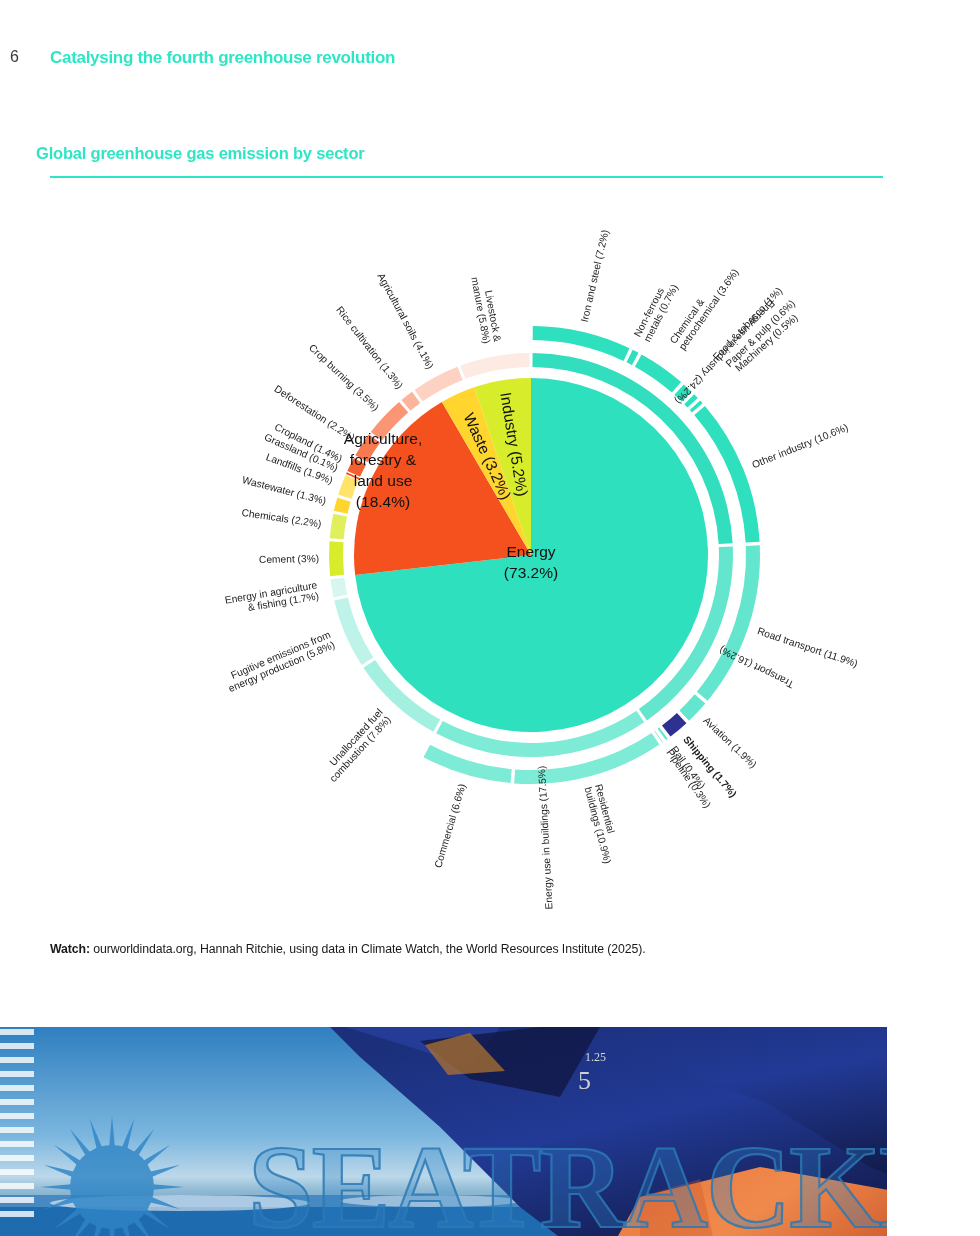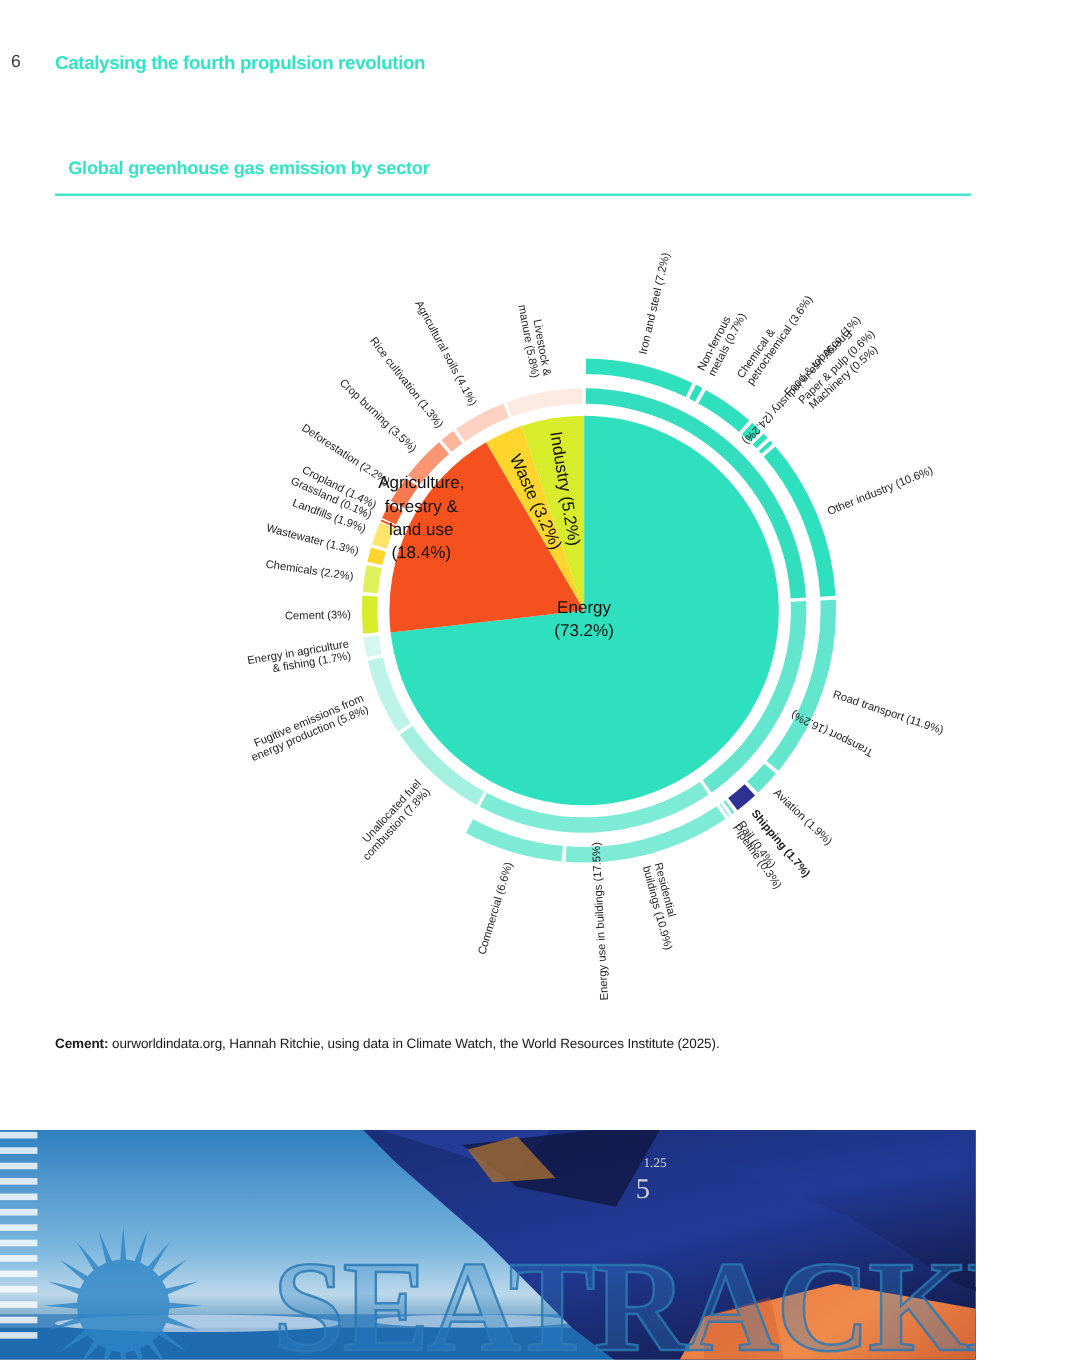--- a/index.html
+++ b/index.html
@@ -4,36 +4,36 @@
 <style>
   html,body{margin:0;padding:0;}
   body{
     width:980px;height:1236px;background:#ffffff;
     font-family:"Liberation Sans", sans-serif;
     overflow:hidden;position:relative;
   }
   .page-header{position:absolute;left:0;top:22px;width:100%;height:34px;}
   .page-num{position:absolute;left:10px;top:26px;font-size:16px;color:#3a3a3a;font-weight:400;}
   .header-title{position:absolute;left:50px;top:26px;font-size:17px;font-weight:bold;color:#2EE6C5;letter-spacing:-0.3px;}
-  .section-title{position:absolute;left:62px;top:144px;font-size:16.5px;font-weight:bold;color:#2EE6C5;letter-spacing:-0.2px;}
+  .section-title{position:absolute;left:36px;top:144px;font-size:16.5px;font-weight:bold;color:#2EE6C5;letter-spacing:-0.2px;}
   .rule{position:absolute;left:50px;top:176px;width:833px;height:1.5px;background:#2EE6C5;}
   .chartwrap{position:absolute;left:0px;top:190px;width:980px;height:740px;}
   .source{position:absolute;left:50px;top:942px;font-size:12.3px;color:#1a1a1a;letter-spacing:-0.1px;}
   .source b{font-weight:bold;}
   .photo{position:absolute;left:0;top:995px;width:887px;height:241px;overflow:hidden;margin-top:32px;}
   .lbl{font-family:"Liberation Sans", sans-serif;font-size:10.2px;fill:#1d1d1d;}
   .lbl-in{font-family:"Liberation Sans", sans-serif;font-size:15.5px;fill:#111;}
   svg{display:block;}
 </style>
 </head>
 <body>
 
 <div class="page-header">
   <div class="page-num">6</div>
-  <div class="header-title">Catalysing the fourth propulsion revolution</div>
+  <div class="header-title">Catalysing the fourth greenhouse revolution</div>
 </div>
 
 <div class="section-title">Global greenhouse gas emission by sector</div>
 <div class="rule"></div>
 
 <div class="chartwrap">
   <svg id="sunburst" width="980" height="740" viewBox="0 0 980 740">
     <g id="ring3">
         <path d="M532.7985433035149,136.00706289934317 A229,229 0 0 1 629.4788039660516,158.25637816509075 L623.4582657323192,170.89572622486685 A215,215 0 0 0 532.6885886910729,150.00663110637024 Z" fill="#2EE0BE"></path>
         <path d="M632.7140425507533,159.82872143503238 A229,229 0 0 1 638.4736965560976,162.78624045686738 L631.9032522251571,175.14865370404578 A215,215 0 0 0 626.4957168052924,172.37194370537975 Z" fill="#2EE0BE"></path>
@@ -113,21 +113,21 @@
     <g id="labels1">
         <text x="531" y="367" text-anchor="middle" class="lbl-in" font-size="17"><tspan x="531" dy="0">Energy</tspan><tspan x="531" dy="21">(73.2%)</tspan></text>
         <text x="383" y="254" text-anchor="middle" class="lbl-in" font-size="17"><tspan x="383" dy="0">Agriculture,</tspan><tspan x="383" dy="21">forestry &amp;</tspan><tspan x="383" dy="21">land use</tspan><tspan x="383" dy="21">(18.4%)</tspan></text>
         <text x="486.2474372527254" y="266.70855516602046" text-anchor="middle" dominant-baseline="middle" transform="rotate(425.52000000000004 486.2474372527254 266.70855516602046)" class="lbl-in" font-size="16">Waste (3.2%)</text>
         <text x="512.7846374981732" y="254.49117424871875" text-anchor="middle" dominant-baseline="middle" transform="rotate(440.64000000000004 512.7846374981732 254.49117424871875)" class="lbl-in" font-size="16">Industry (5.2%)</text>
       </g>
   </svg>
 </div>
 
 <div class="source">
-  <b>Cement:</b><span> ourworldindata.org, Hannah Ritchie, using data in Climate Watch, the World Resources Institute (2025).</span>
+  <b>Watch:</b><span> ourworldindata.org, Hannah Ritchie, using data in Climate Watch, the World Resources Institute (2025).</span>
 </div>
 
 <div class="photo">
   <svg width="980" height="241" viewBox="0 0 980 241">
     <defs>
       <linearGradient id="sky" x1="0" y1="0" x2="0" y2="1">
         <stop offset="0%" stop-color="#2f7fc0"></stop>
         <stop offset="45%" stop-color="#7bb6de"></stop>
         <stop offset="62%" stop-color="#bcd8ea"></stop>
         <stop offset="68%" stop-color="#8fb9d4"></stop>

